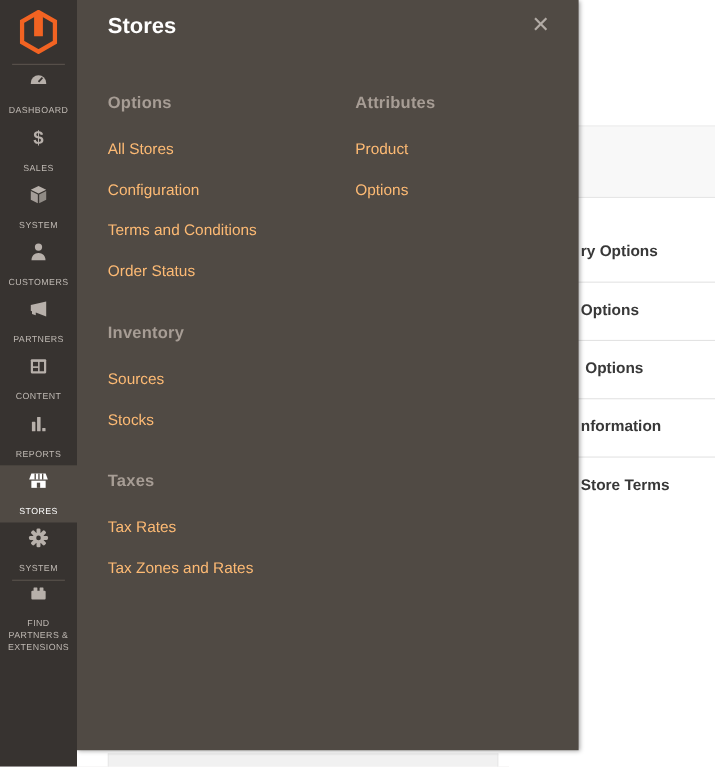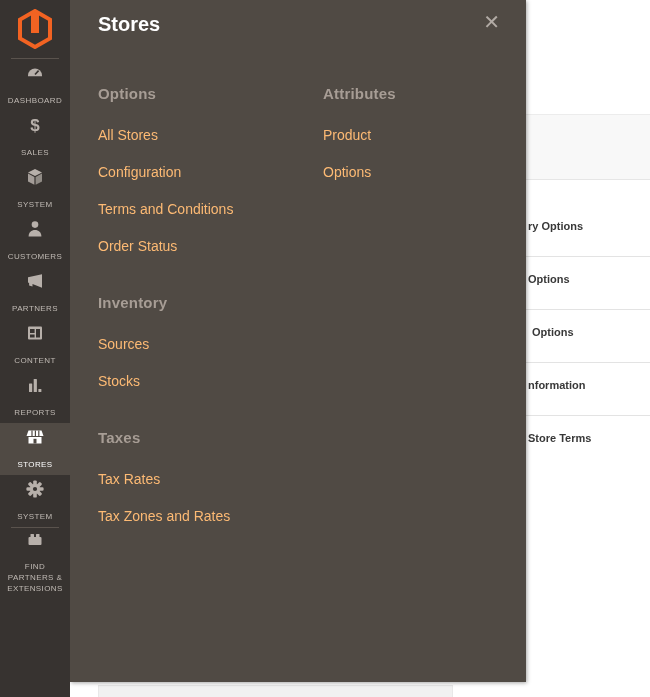--- a/index.html
+++ b/index.html
@@ -13,21 +13,21 @@
   
   .page-band {
     position: absolute; left: 0; right: 0; top: 114px; height: 66px;
     background: #f8f8f8; border-top: 1px solid #ececec; border-bottom: 1px solid #e6e6e6;
   }
   .config-accordion { position: absolute; left: 70px; right: 0; top: 204px; }
   .config-row { position: relative; height: 53px; }
   .config-row.bordered { border-bottom: 1px solid #e3e3e3; }
   .config-row-label {
     position: absolute; left: 458px; top: 16px;
-    font-size: 11px; font-weight: bold; color: #383838; white-space: nowrap;
+    font-size: 14px; font-weight: bold; color: #383838; white-space: nowrap;
   }
   .page-bottom-box {
     position: absolute; left: 98px; top: 685px; width: 355px; height: 12px;
     background: #f1f1f1; border: 1px solid #e8e8e8; border-bottom: none;
   }
 
   
   .sidebar {
     position: absolute; left: 0; top: 0; width: 70px; height: 697px;
     background: #373330; z-index: 6;

